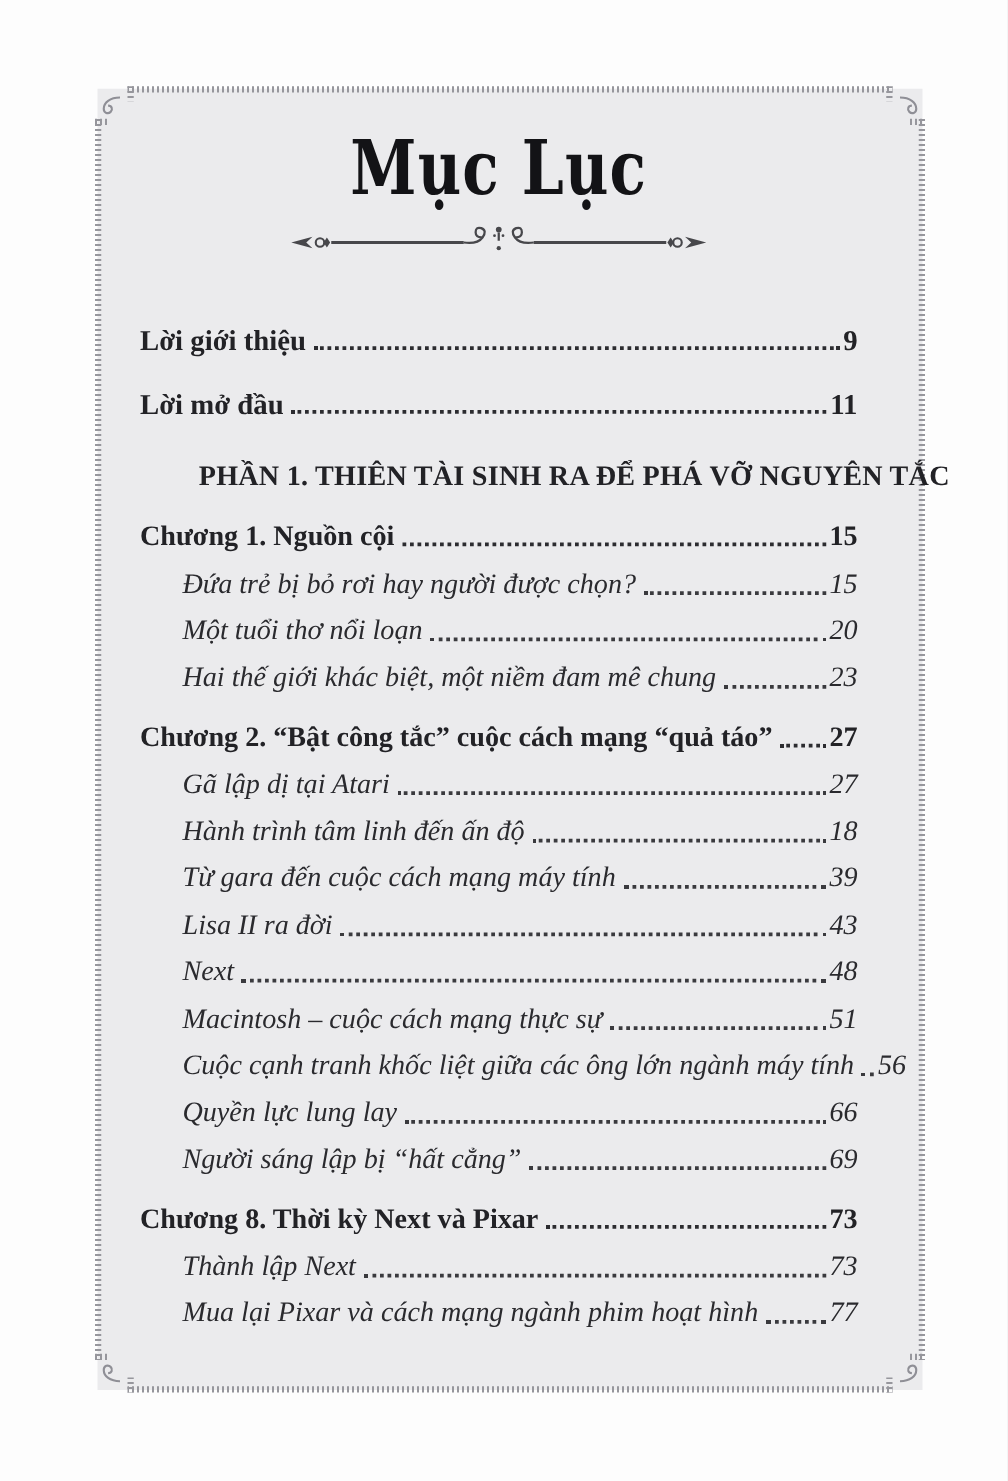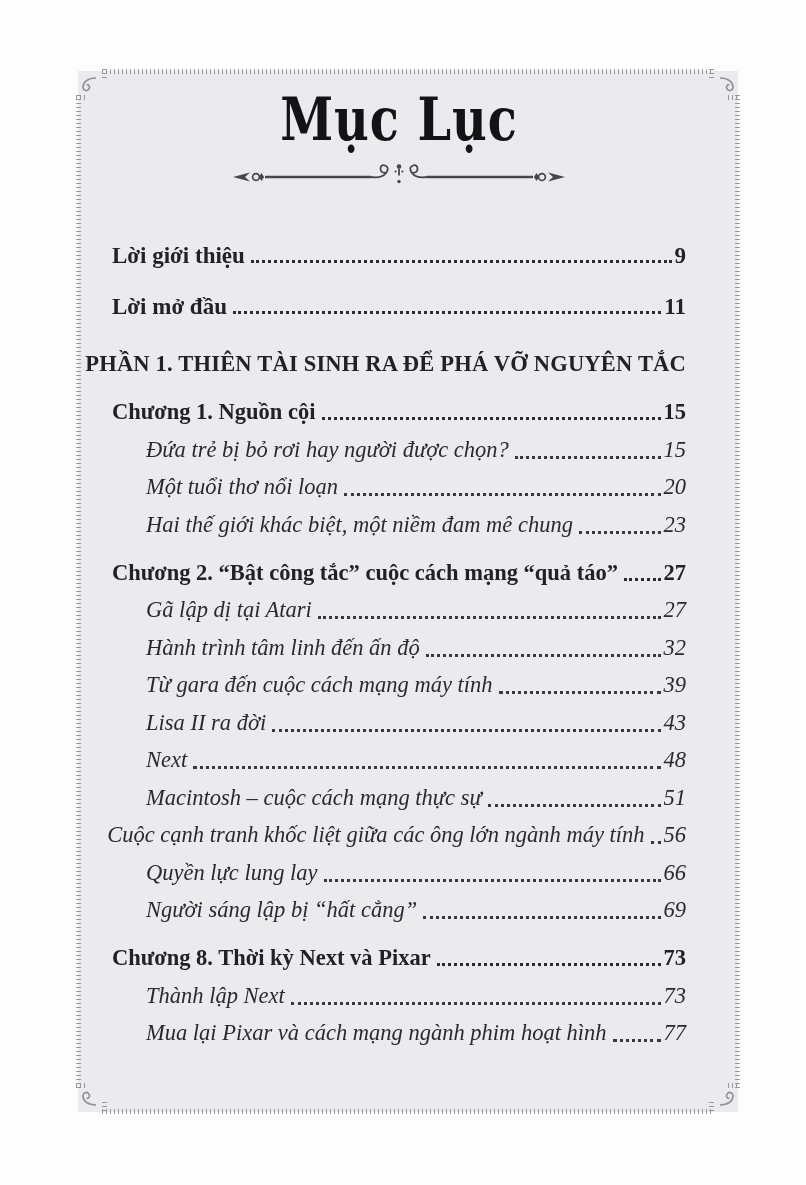--- a/index.html
+++ b/index.html
@@ -38,21 +38,21 @@
   .bl-v { left: 24px; bottom: -2px; }  .bl-h { left: -2px; bottom: 24px; }
   .br-v { right: 24px; bottom: -2px; } .br-h { right: -2px; bottom: 24px; }
   .corner { position: absolute; width: 18px; height: 18px; }
   .c-tl { left: 2px; top: 4px; }
   .c-tr { right: 2px; top: 4px; transform: scaleX(-1); }
   .c-bl { left: 2px; bottom: 4px; transform: scaleY(-1); }
   .c-br { right: 2px; bottom: 4px; transform: scale(-1,-1); }
 
   
   #content {
-    position: absolute; left: 78px; top: 54px;
+    position: absolute; left: 78px; top: 71px;
     width: 660px; height: 1041px;
     box-sizing: border-box;
     padding: 26px 52px 0 34px;
   }
   #title {
     text-align: center;
     font-family: "DejaVu Serif", serif;
     font-weight: 700;
     font-size: 52px;
     line-height: 60px;
@@ -63,21 +63,20 @@
     margin-top: 4px;
   }
   #divider-wrap { display: flex; justify-content: center; margin-top: 18px; }
 
   #toc { margin-top: 26px; }
   .row {
     display: flex;
     align-items: flex-end;
     box-sizing: border-box;
     white-space: nowrap;
-    justify-content: flex-end;
   }
   .row .lbl, .row .pg { line-height: 1.18; }
   .dots {
     flex: 1 1 auto;
     min-width: 10px;
     border-bottom: 3.2px dotted #2c2c30;
     margin: 0 3px 6px 6px;
   }
   .front   { height: 51px; font-weight: bold; font-size: 23px; }
   .part    { height: 58px; font-weight: bold; font-size: 22.5px; letter-spacing: 0.2px; margin-left: 47px; }
@@ -188,21 +187,21 @@
       <span class="pg">27</span>
     </div>
     <div class="row sub">
       <span class="lbl">Gã lập dị tại Atari</span>
       <span class="dots"></span>
       <span class="pg">27</span>
     </div>
     <div class="row sub">
       <span class="lbl">Hành trình tâm linh đến ấn độ</span>
       <span class="dots"></span>
-      <span class="pg">32</span>
+      <span class="pg">18</span>
     </div>
     <div class="row sub">
       <span class="lbl">Từ gara đến cuộc cách mạng máy tính</span>
       <span class="dots"></span>
       <span class="pg">39</span>
     </div>
     <div class="row sub">
       <span class="lbl">Lisa II ra đời</span>
       <span class="dots"></span>
       <span class="pg">43</span>

